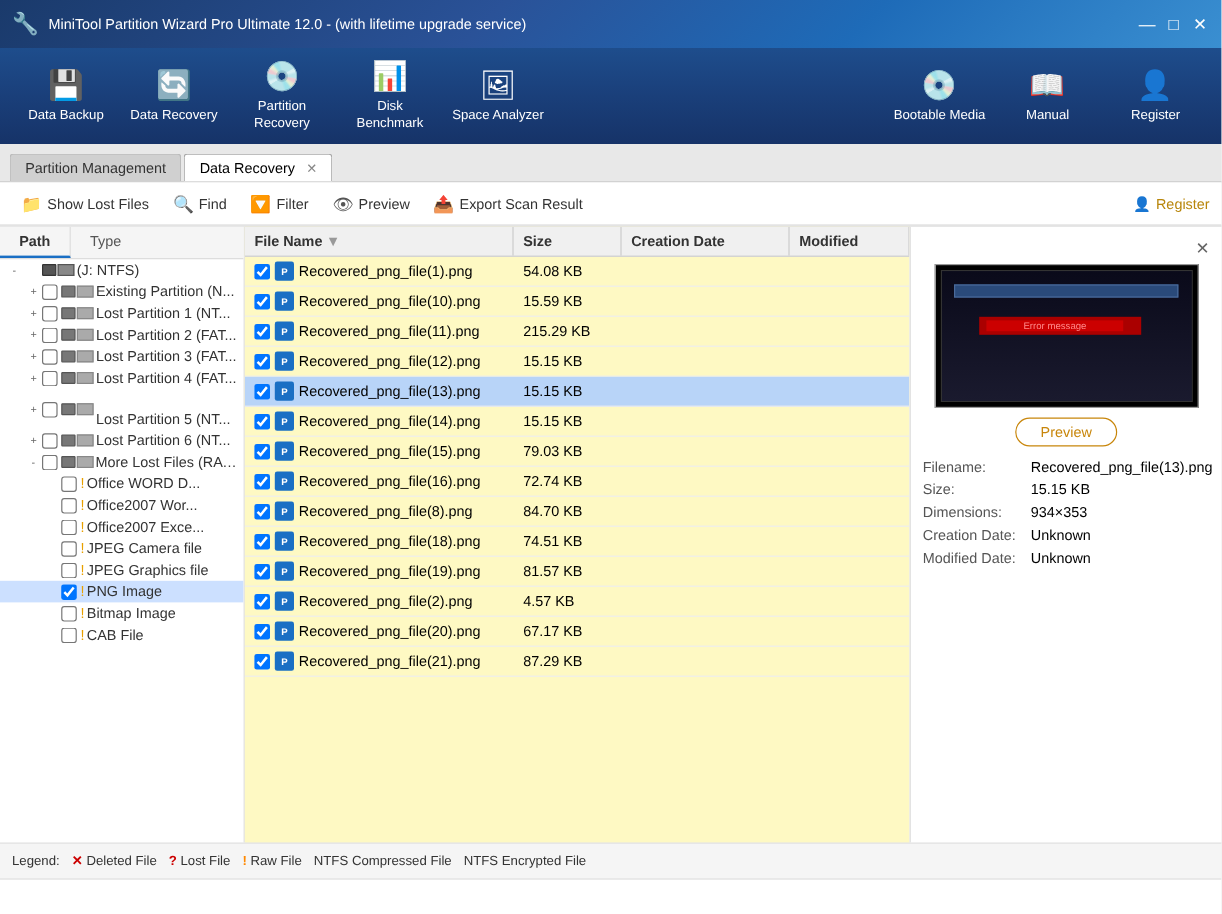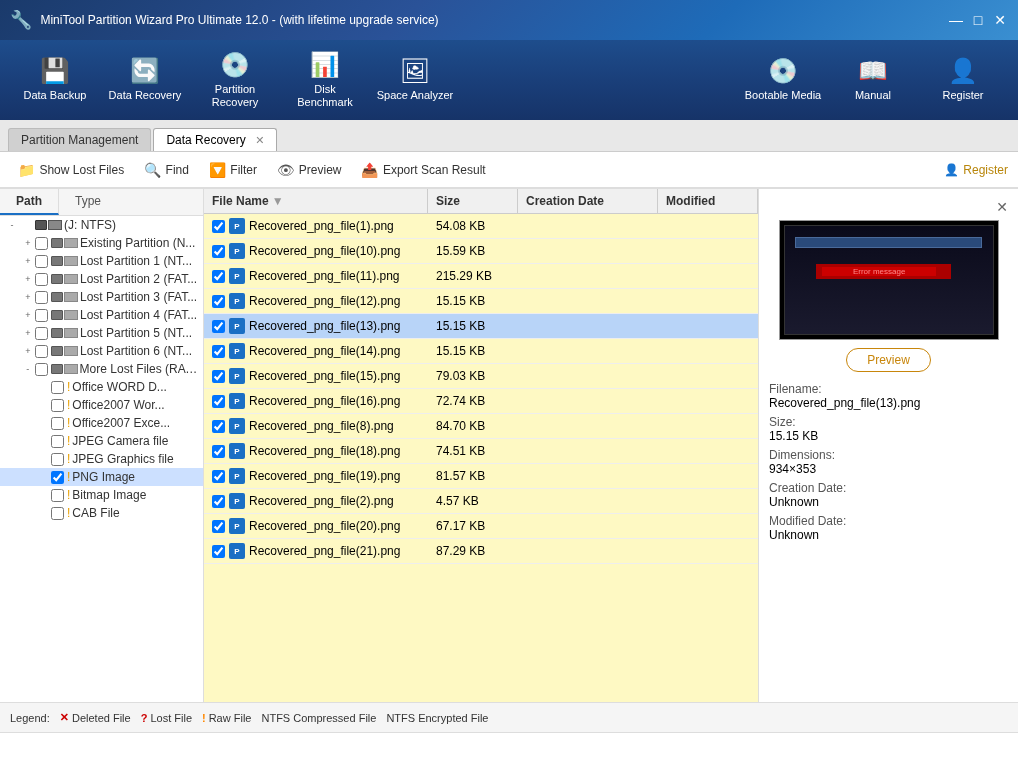--- a/index.html
+++ b/index.html
@@ -198,21 +198,21 @@
       flex-direction: column;
       align-items: center;
       flex-shrink: 0;
       padding: 10px;
     }
     .preview-close { align-self: flex-end; cursor: pointer; color: #666; font-size: 14px; margin-bottom: 5px; }
     .preview-image { width: 220px; height: 120px; background: black; border: 1px solid #999; display: flex; align-items: center; justify-content: center; position: relative; overflow: hidden; margin-bottom: 8px; }
     .preview-image-inner { width: 210px; height: 110px; background: linear-gradient(to bottom, #1a1a2e, #16213e); border: 1px solid #333; display: flex; align-items: center; justify-content: center; position: relative; }
     .preview-btn { border: 1px solid #c8860b; border-radius: 12px; padding: 4px 20px; background: white; color: #c8860b; cursor: pointer; font-size: 12px; margin-bottom: 10px; }
     .preview-info { width: 100%; font-size: 12px; }
-    .preview-info-row { display: flex; margin-bottom: 5px; flex-direction: column; }
+    .preview-info-row { display: flex; margin-bottom: 5px; }
     .preview-info-label { color: #555; width: 90px; flex-shrink: 0; }
     .preview-info-value { color: #000; }
 
     
     .legend-bar {
       background: #f5f5f5;
       border-top: 1px solid #ddd;
       padding: 4px 10px;
       font-size: 11px;
       color: #333;
@@ -405,21 +405,21 @@
           <span style="overflow:hidden;text-overflow:ellipsis;white-space:nowrap;max-width:120px;">Lost Partition 4 (FAT...</span>
         </div>
         <div class="tree-item">
           <span style="display:inline-block; width:18px;"></span>
           <span class="tree-expand">+</span>
           <input type="checkbox" style="">
           <span style="display:inline-flex;align-items:center;margin-right:2px;gap:1px;">
             <span style="width:12px;height:10px;background:#777;border:1px solid #555;border-radius:1px;display:inline-block;"></span>
             <span style="width:14px;height:10px;background:#aaa;border:1px solid #888;display:inline-block;"></span>
           </span>
-          <span style="overflow:hidden;text-overflow:ellipsis;white-space:nowrap;max-width:120px;">Lost Partition 5 (NT...</span>
+          <span style="overflow:hidden;text-overflow:ellipsis;white-space:nowrap;max-width:120px;margin-top:16px;">Lost Partition 5 (NT...</span>
         </div>
         <div class="tree-item">
           <span style="display:inline-block; width:18px;"></span>
           <span class="tree-expand">+</span>
           <input type="checkbox" style="">
           <span style="display:inline-flex;align-items:center;margin-right:2px;gap:1px;">
             <span style="width:12px;height:10px;background:#777;border:1px solid #555;border-radius:1px;display:inline-block;"></span>
             <span style="width:14px;height:10px;background:#aaa;border:1px solid #888;display:inline-block;"></span>
           </span>
           <span style="overflow:hidden;text-overflow:ellipsis;white-space:nowrap;max-width:120px;">Lost Partition 6 (NT...</span>

